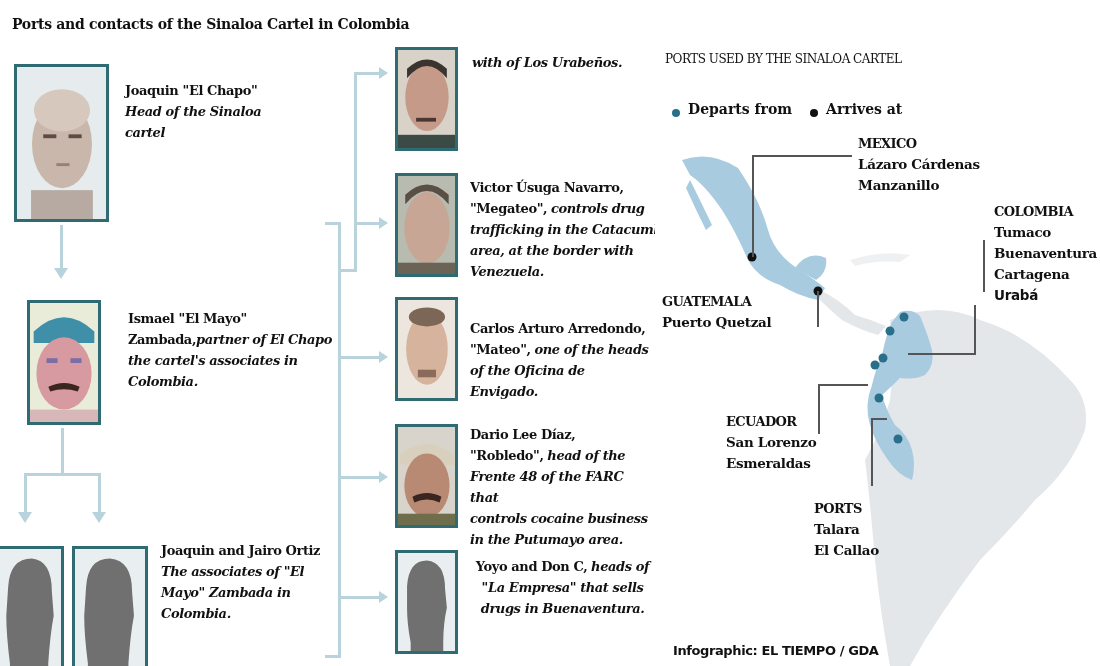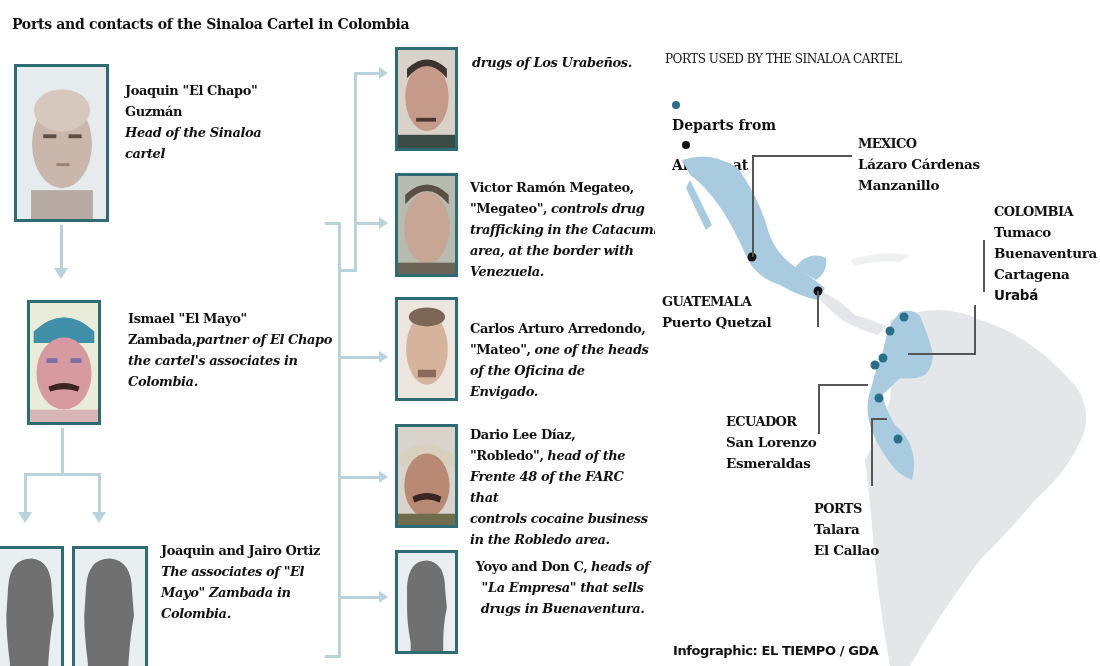--- a/index.html
+++ b/index.html
@@ -17,21 +17,21 @@
     .caption .name { font-weight: bold; }
     .caption .desc { font-weight: bold; font-style: italic; }
 
     
     .ln { position: absolute; background: #b9d3dc; }
     .arrow-r { position: absolute; width: 0; height: 0; border-top: 6px solid transparent; border-bottom: 6px solid transparent; border-left: 9px solid #b9d3dc; }
     .arrow-d { position: absolute; width: 0; height: 0; border-left: 7px solid transparent; border-right: 7px solid transparent; border-top: 11px solid #b9d3dc; }
 
     
     .map-title { left: 665px; top: 52px; font-size: 12px; font-weight: normal; letter-spacing: -0.5px; white-space: nowrap; }
-    .legend { left: 672px; top: 101px; font-size: 14px; font-weight: bold; display: flex; align-items: flex-start; gap: 8px; white-space: nowrap; flex-direction: column; }
+    .legend { left: 672px; top: 101px; font-size: 14px; font-weight: bold; display: flex; align-items: flex-end; gap: 8px; white-space: nowrap; }
     .dot { display: inline-block; width: 8px; height: 8px; border-radius: 50%; }
     .map-label { position: absolute; font-size: 13.5px; font-weight: bold; line-height: 21px; letter-spacing: -0.3px; white-space: nowrap; }
     .map-label .country { font-size: 13px; letter-spacing: -0.6px; }
     .map-line { position: absolute; background: #555; }
     .credit { left: 673px; top: 643px; font-family: "DejaVu Sans", "Liberation Sans", sans-serif; font-size: 13px; font-weight: bold; letter-spacing: -0.4px; white-space: nowrap; }
   </style>
 </head>
 <body>
 
 <div class="abs title">Ports and contacts of the Sinaloa Cartel in Colombia</div>
@@ -42,21 +42,20 @@
     <ellipse cx="48" cy="80" rx="32" ry="46" fill="#c9b7ac"></ellipse>
     <ellipse cx="48" cy="45" rx="30" ry="22" fill="#d7c8be"></ellipse>
     <rect x="28" y="70" width="14" height="4" fill="#5b4c45"></rect>
       <rect x="55" y="70" width="14" height="4" fill="#5b4c45"></rect>
     <rect x="42" y="100" width="14" height="3" fill="#9a7f76"></rect>
     <rect x="15" y="128" width="66" height="30" fill="#b7aaa3"></rect>
   </svg>
 </div>
 <div class="caption" style="left:125px; top:80px; width:180px;">
   <div class="name">Joaquin "El Chapo"</div>
-  <div class="name">Guzmán</div>
   <div class="desc">Head of the Sinaloa</div>
   <div class="desc">cartel</div>
 </div>
 
 <div class="ln" style="left:60px; top:225px; width:3px; height:45px;"></div>
 <div class="arrow-d" style="left:54px; top:268px;"></div>
 
 <div class="photo" style="left:27px; top:300px; width:74px; height:125px;">
   <svg viewBox="0 0 74 125" preserveAspectRatio="none">
     <rect width="74" height="125" fill="#e8ecd8"></rect>
@@ -121,33 +120,33 @@
 <div class="photo" style="left:395px; top:47px; width:63px; height:104px;">
   <svg viewBox="0 0 63 104" preserveAspectRatio="none">
     <rect width="63" height="104" fill="#d9d2c9"></rect>
     <ellipse cx="32" cy="50" rx="24" ry="36" fill="#c59a88"></ellipse>
     <path d="M10 30 Q32 4 54 30 L54 20 Q32 0 10 20 Z" fill="#3a3430"></path>
     <rect x="20" y="72" width="22" height="4" fill="#4a3630"></rect>
     <rect x="0" y="90" width="63" height="14" fill="#3b4a45"></rect>
   </svg>
 </div>
 <div class="caption" style="left:472px; top:52px; width:180px;">
-  <div class="desc">drugs of Los Urabeños.</div>
+  <div class="desc">with of Los Urabeños.</div>
 </div>
 
 <div class="photo" style="left:395px; top:173px; width:63px; height:104px;">
   <svg viewBox="0 0 63 104" preserveAspectRatio="none">
     <rect width="63" height="104" fill="#b7bbb0"></rect>
     <ellipse cx="32" cy="55" rx="25" ry="38" fill="#c7a695"></ellipse>
     <path d="M8 30 Q32 2 56 30 L56 20 Q32 -2 8 20 Z" fill="#5a4f45"></path>
     <rect x="0" y="92" width="63" height="12" fill="#6b6356"></rect>
   </svg>
 </div>
 <div class="caption" style="left:470px; top:177px; width:185px; white-space:nowrap; overflow:hidden;">
-  <div class="name">Victor Ramón Megateo,</div>
+  <div class="name">Victor Úsuga Navarro,</div>
   <div><span class="name">"Megateo",</span> <span class="desc">controls drug</span></div>
   <div class="desc">trafficking in the Catacumbo</div>
   <div class="desc">area, at the border with</div>
   <div class="desc">Venezuela.</div>
 </div>
 
 <div class="photo" style="left:395px; top:297px; width:63px; height:104px;">
   <svg viewBox="0 0 63 104" preserveAspectRatio="none">
     <rect width="63" height="104" fill="#ece6de"></rect>
     <ellipse cx="32" cy="52" rx="23" ry="38" fill="#d6b39d"></ellipse>
@@ -168,21 +167,21 @@
     <ellipse cx="32" cy="62" rx="25" ry="34" fill="#b88a74"></ellipse>
     <path d="M16 74 Q32 66 48 74 L46 80 Q32 74 18 80 Z" fill="#3a2520"></path>
     <rect x="0" y="92" width="63" height="12" fill="#6f6d4c"></rect>
   </svg>
 </div>
 <div class="caption" style="left:470px; top:424px; width:185px;">
   <div class="name">Dario Lee Díaz,</div>
   <div><span class="name">"Robledo",</span> <span class="desc">head of the</span></div>
   <div class="desc">Frente 48 of the FARC that</div>
   <div class="desc">controls cocaine business</div>
-  <div class="desc">in the Robledo area.</div>
+  <div class="desc">in the Putumayo area.</div>
 </div>
 
 <div class="photo" style="left:395px; top:550px; width:63px; height:104px;">
   <svg viewBox="0 0 63 104" preserveAspectRatio="none">
     <rect width="63" height="104" fill="#e9eef0"></rect>
     <path d="M10 35 Q12 8 32 8 Q52 10 52 38 L54 58 Q50 75 50 95 L50 104 L14 104 L14 95 Q10 75 10 58 Z" fill="#707070"></path>
   </svg>
 </div>
 <div class="caption" style="left:470px; top:556px; width:185px;text-align:center;">
   <div><span class="name">Yoyo and Don C,</span> <span class="desc">heads of</span></div>

